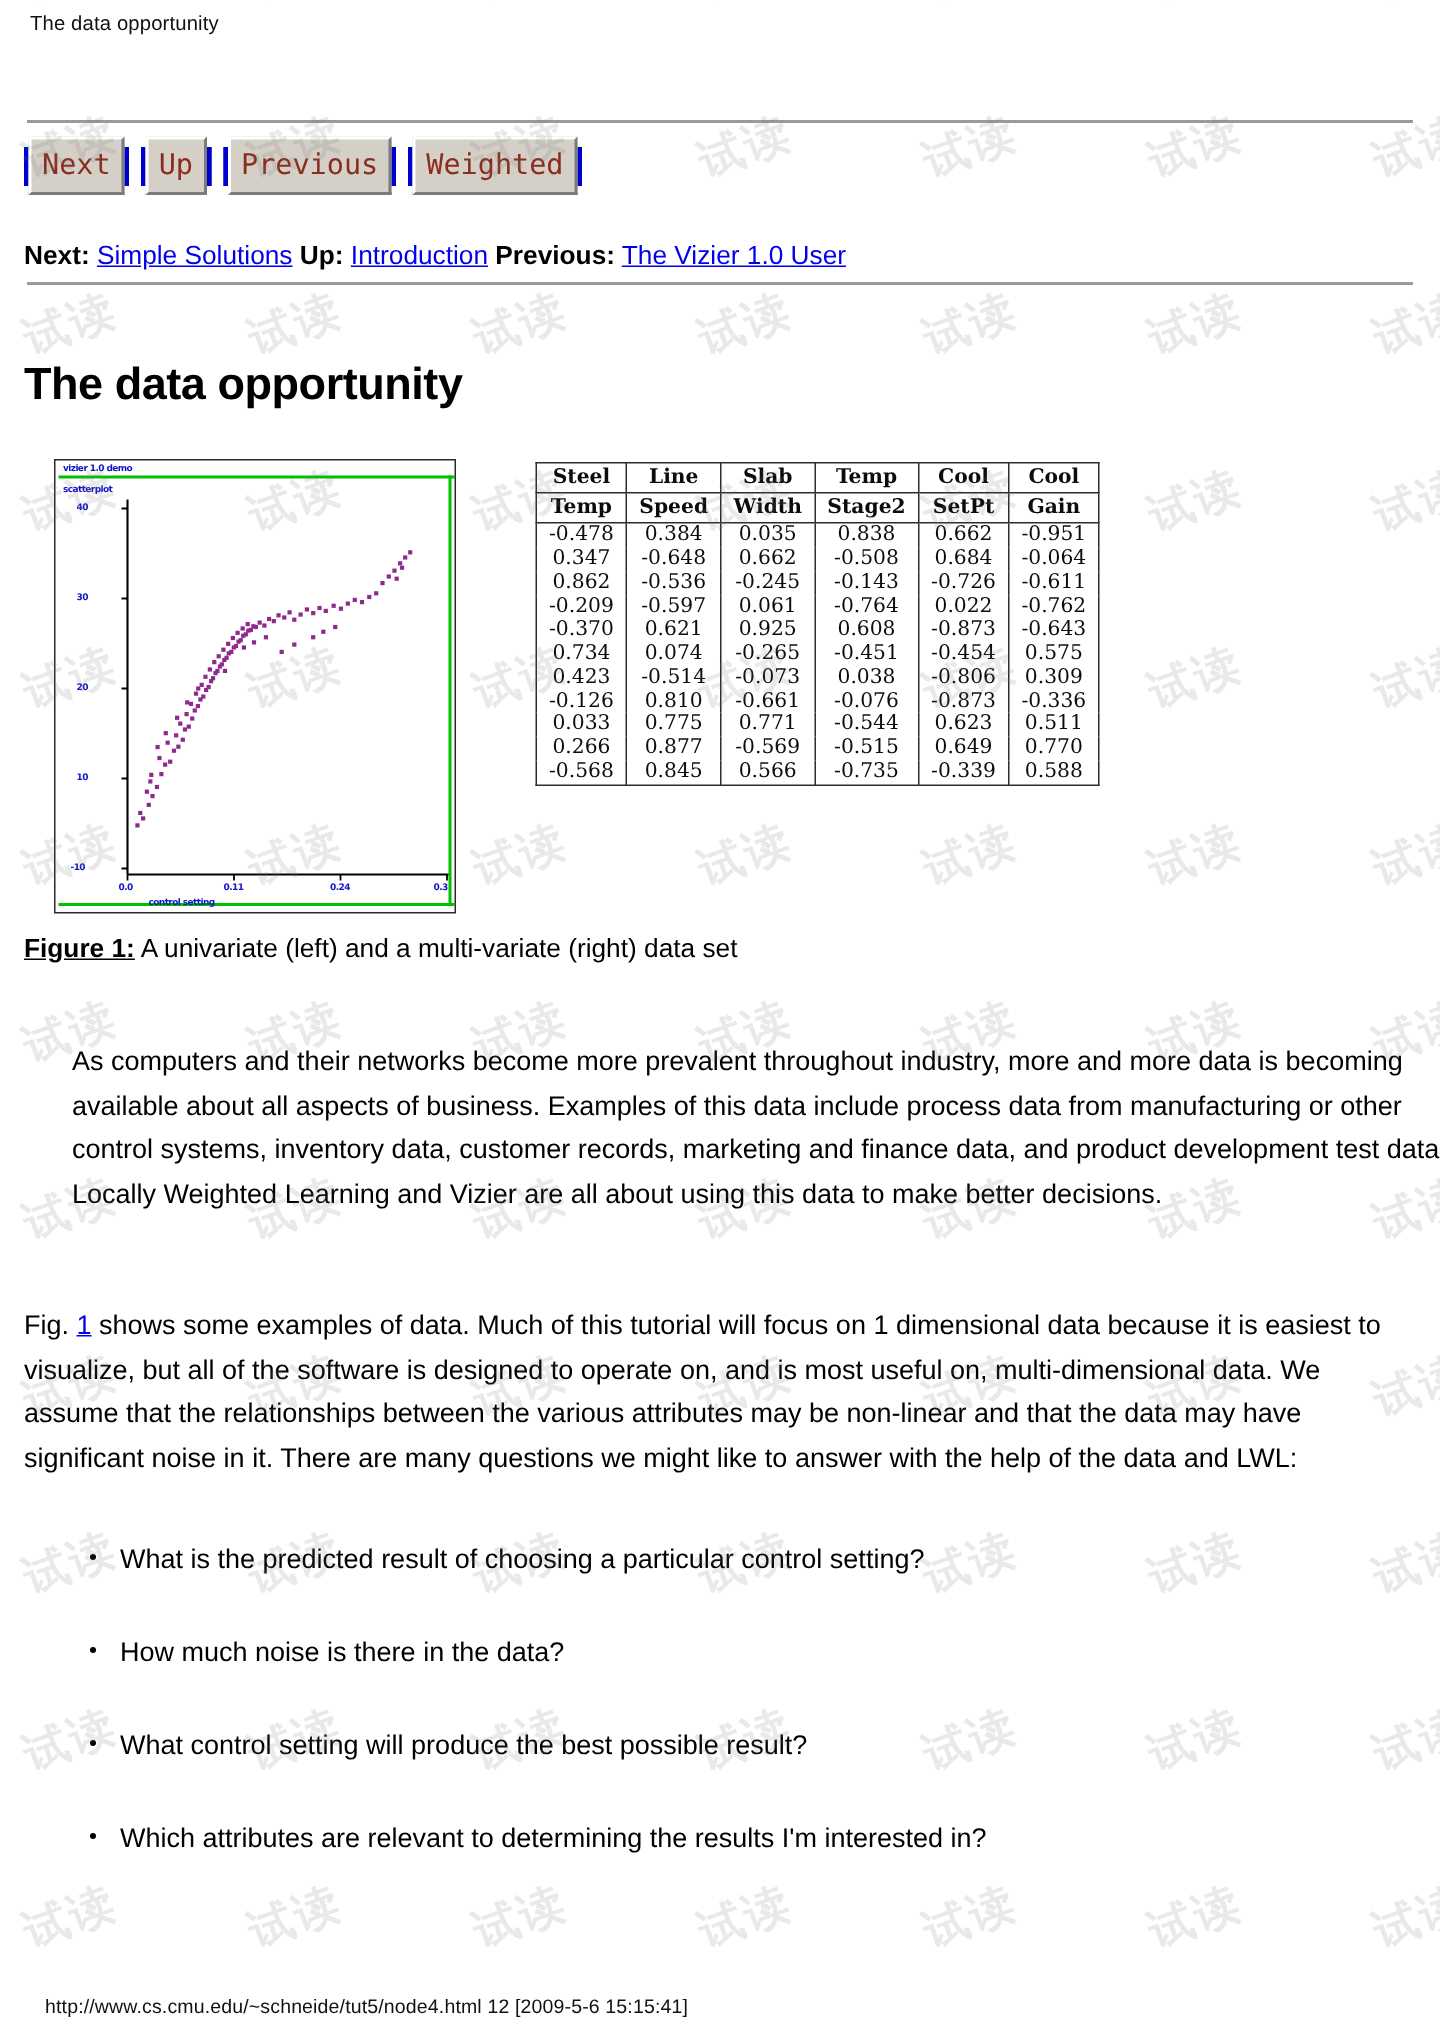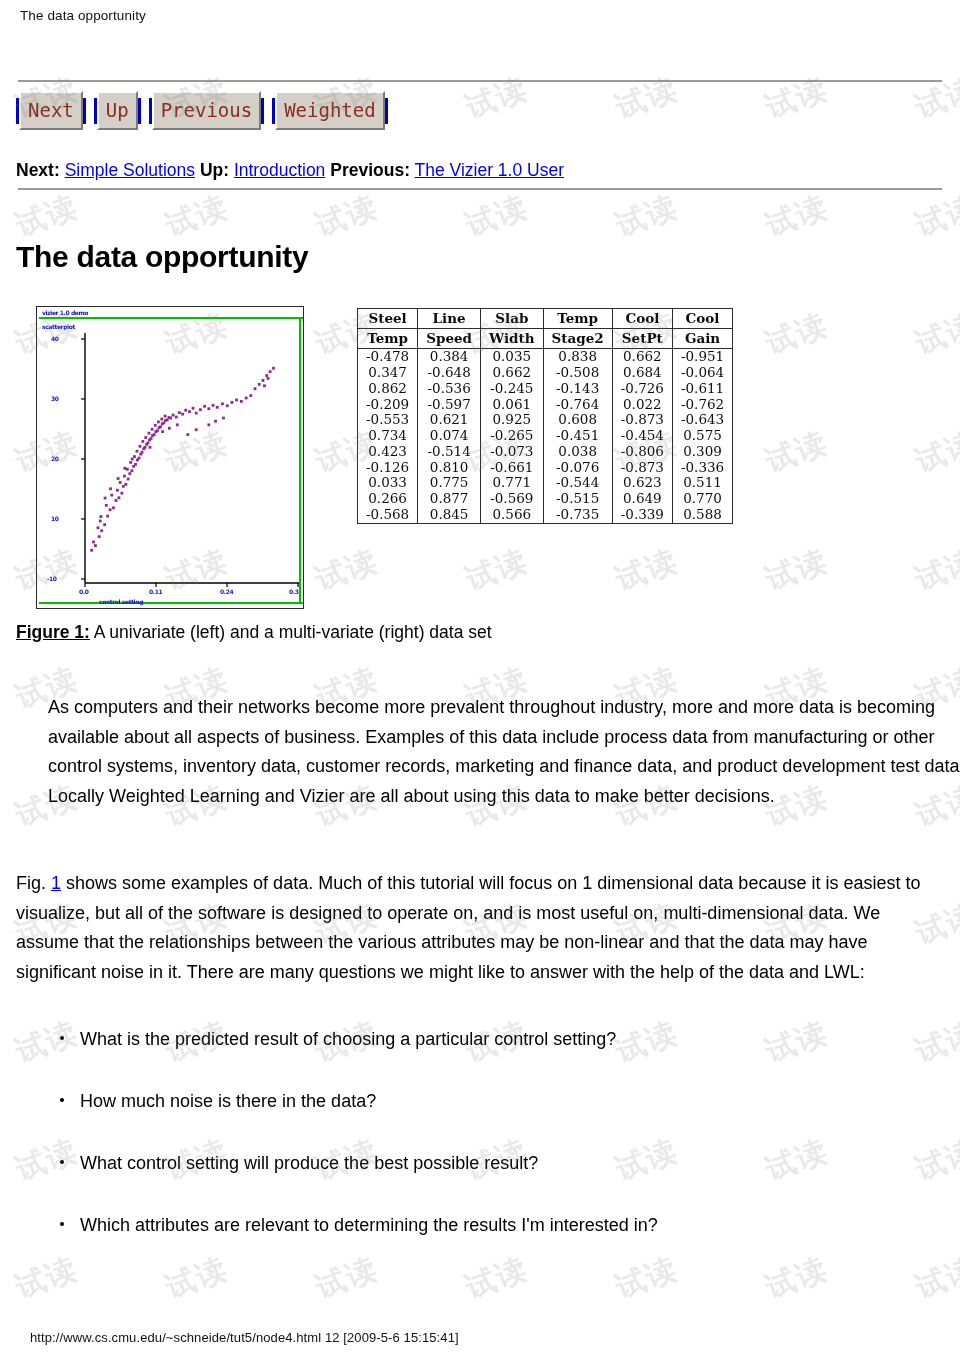--- a/index.html
+++ b/index.html
@@ -490,21 +490,21 @@
             </tr>
             <tr>
               <td>-0.209</td>
               <td>-0.597</td>
               <td>0.061</td>
               <td>-0.764</td>
               <td>0.022</td>
               <td>-0.762</td>
             </tr>
             <tr>
-              <td>-0.553</td>
+              <td>-0.370</td>
               <td>0.621</td>
               <td>0.925</td>
               <td>0.608</td>
               <td>-0.873</td>
               <td>-0.643</td>
             </tr>
             <tr>
               <td>0.734</td>
               <td>0.074</td>
               <td>-0.265</td>

